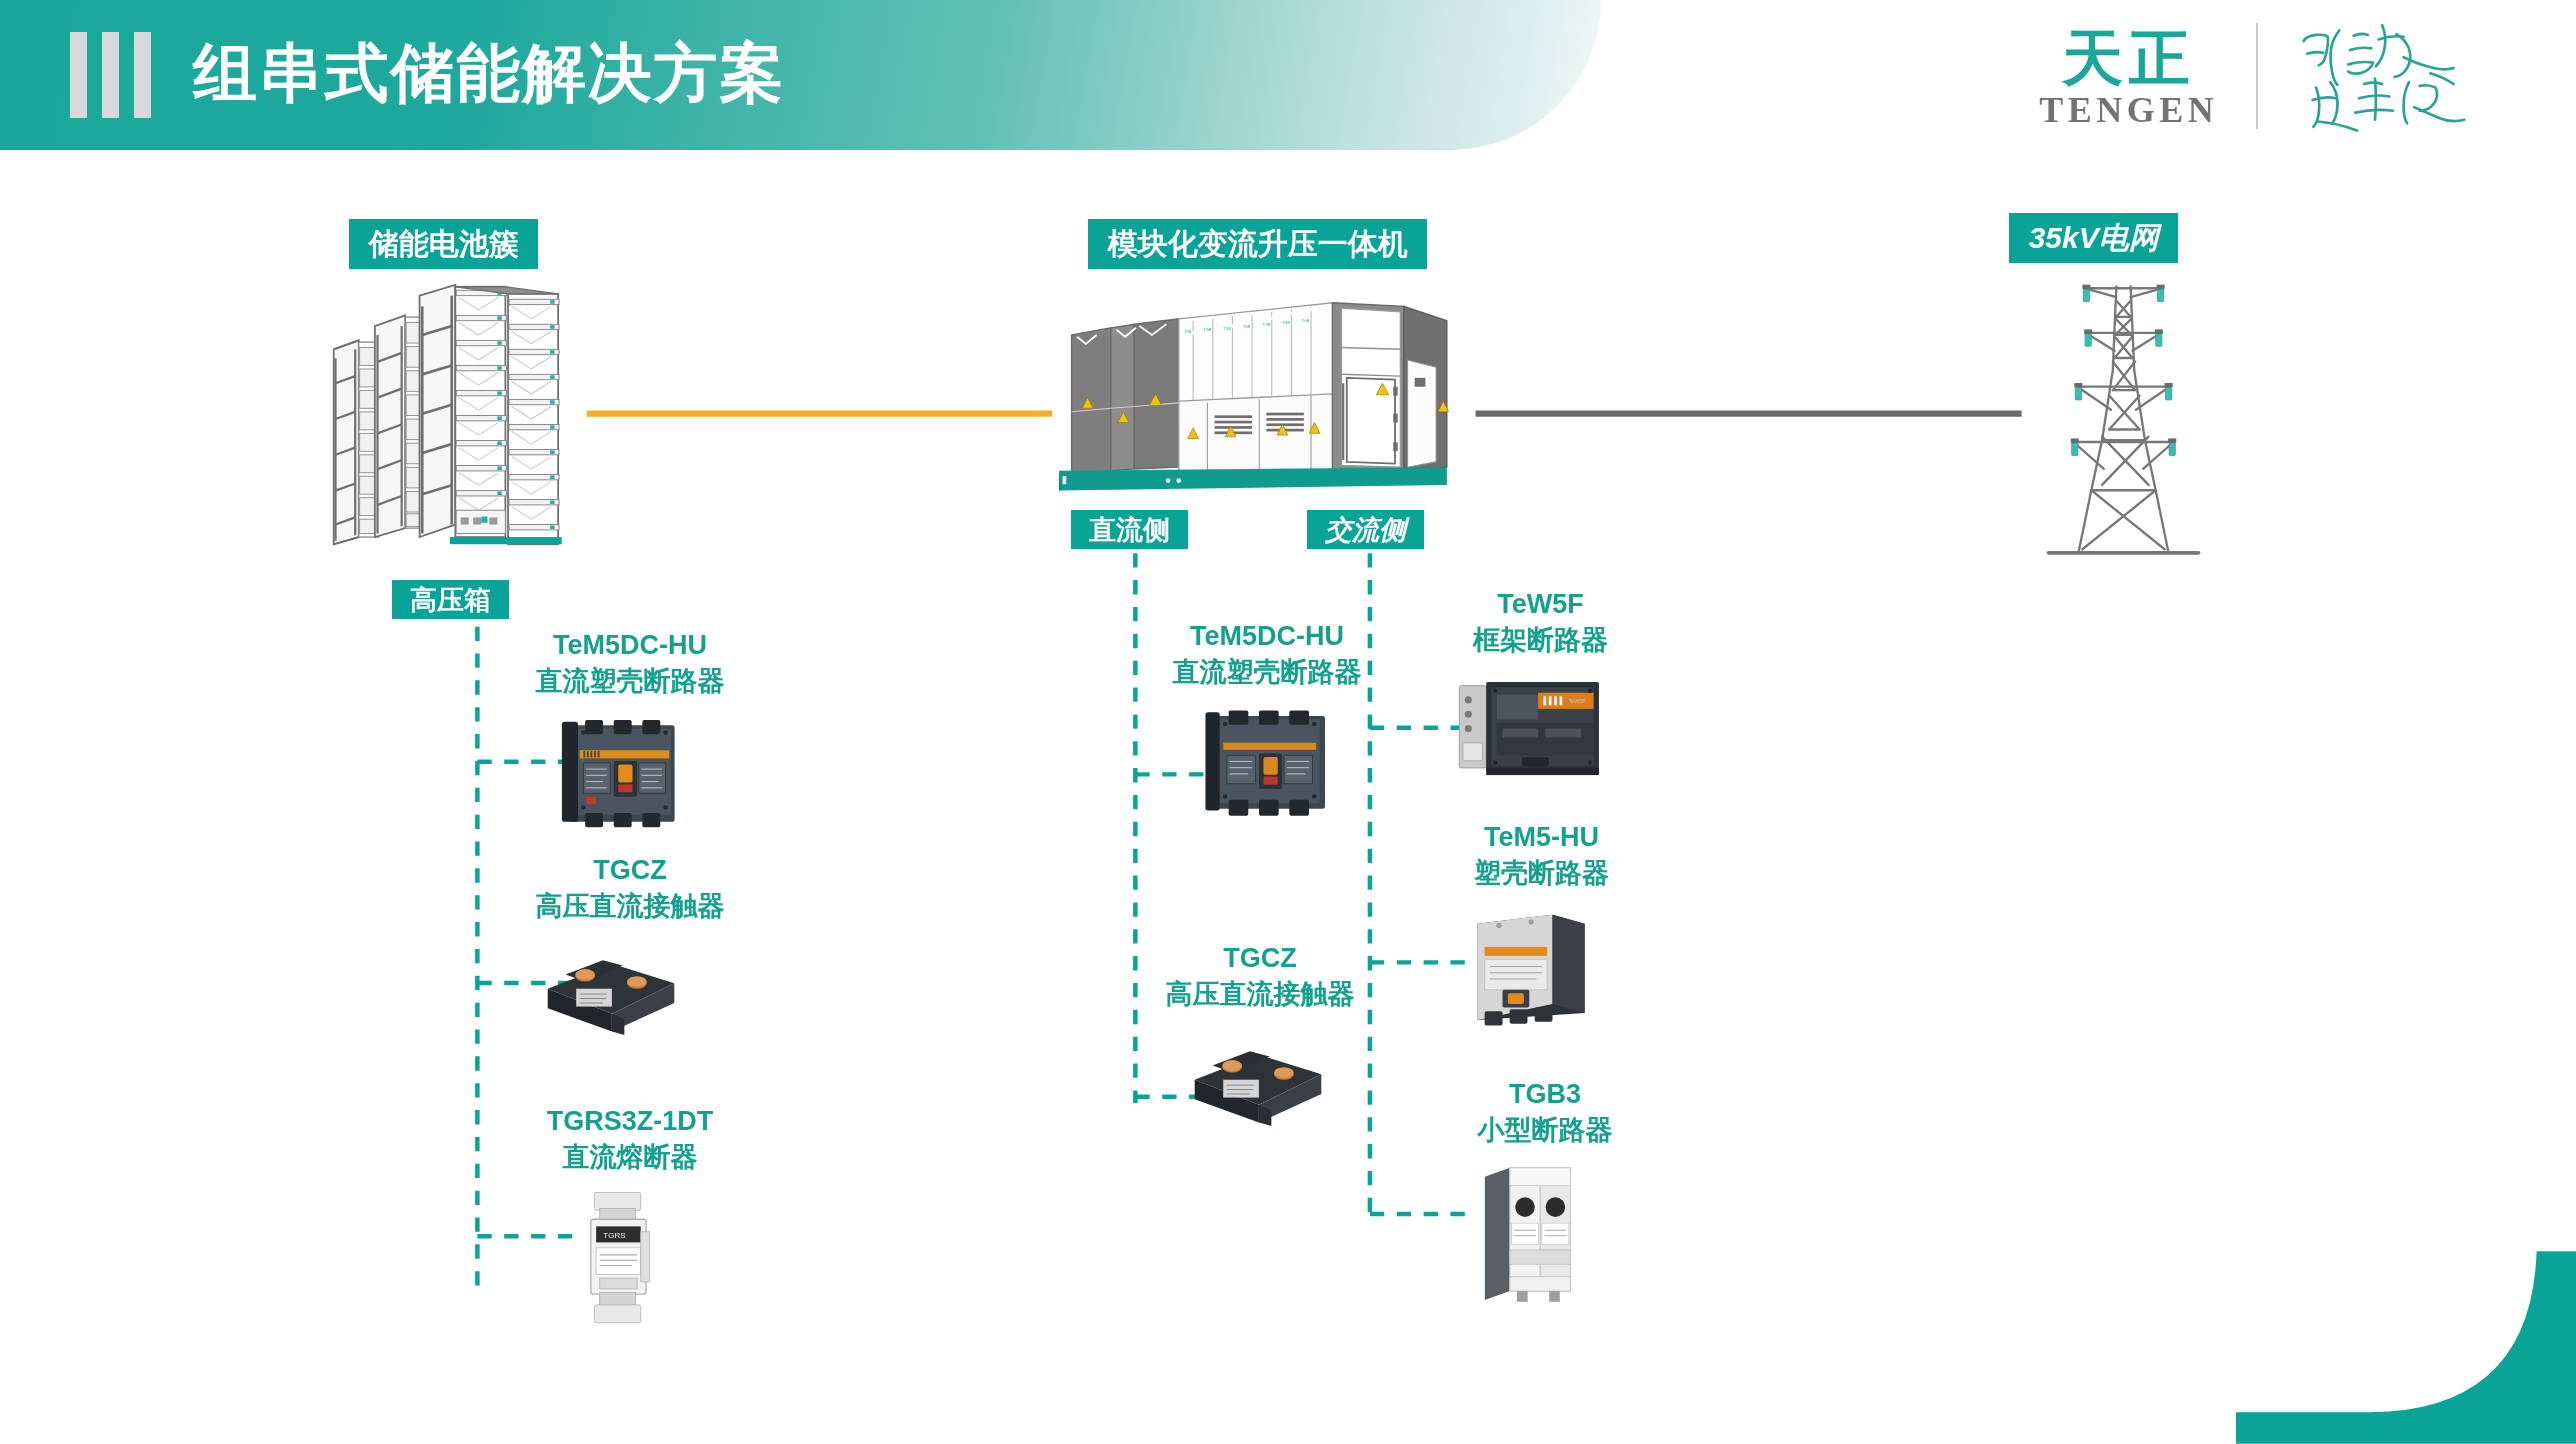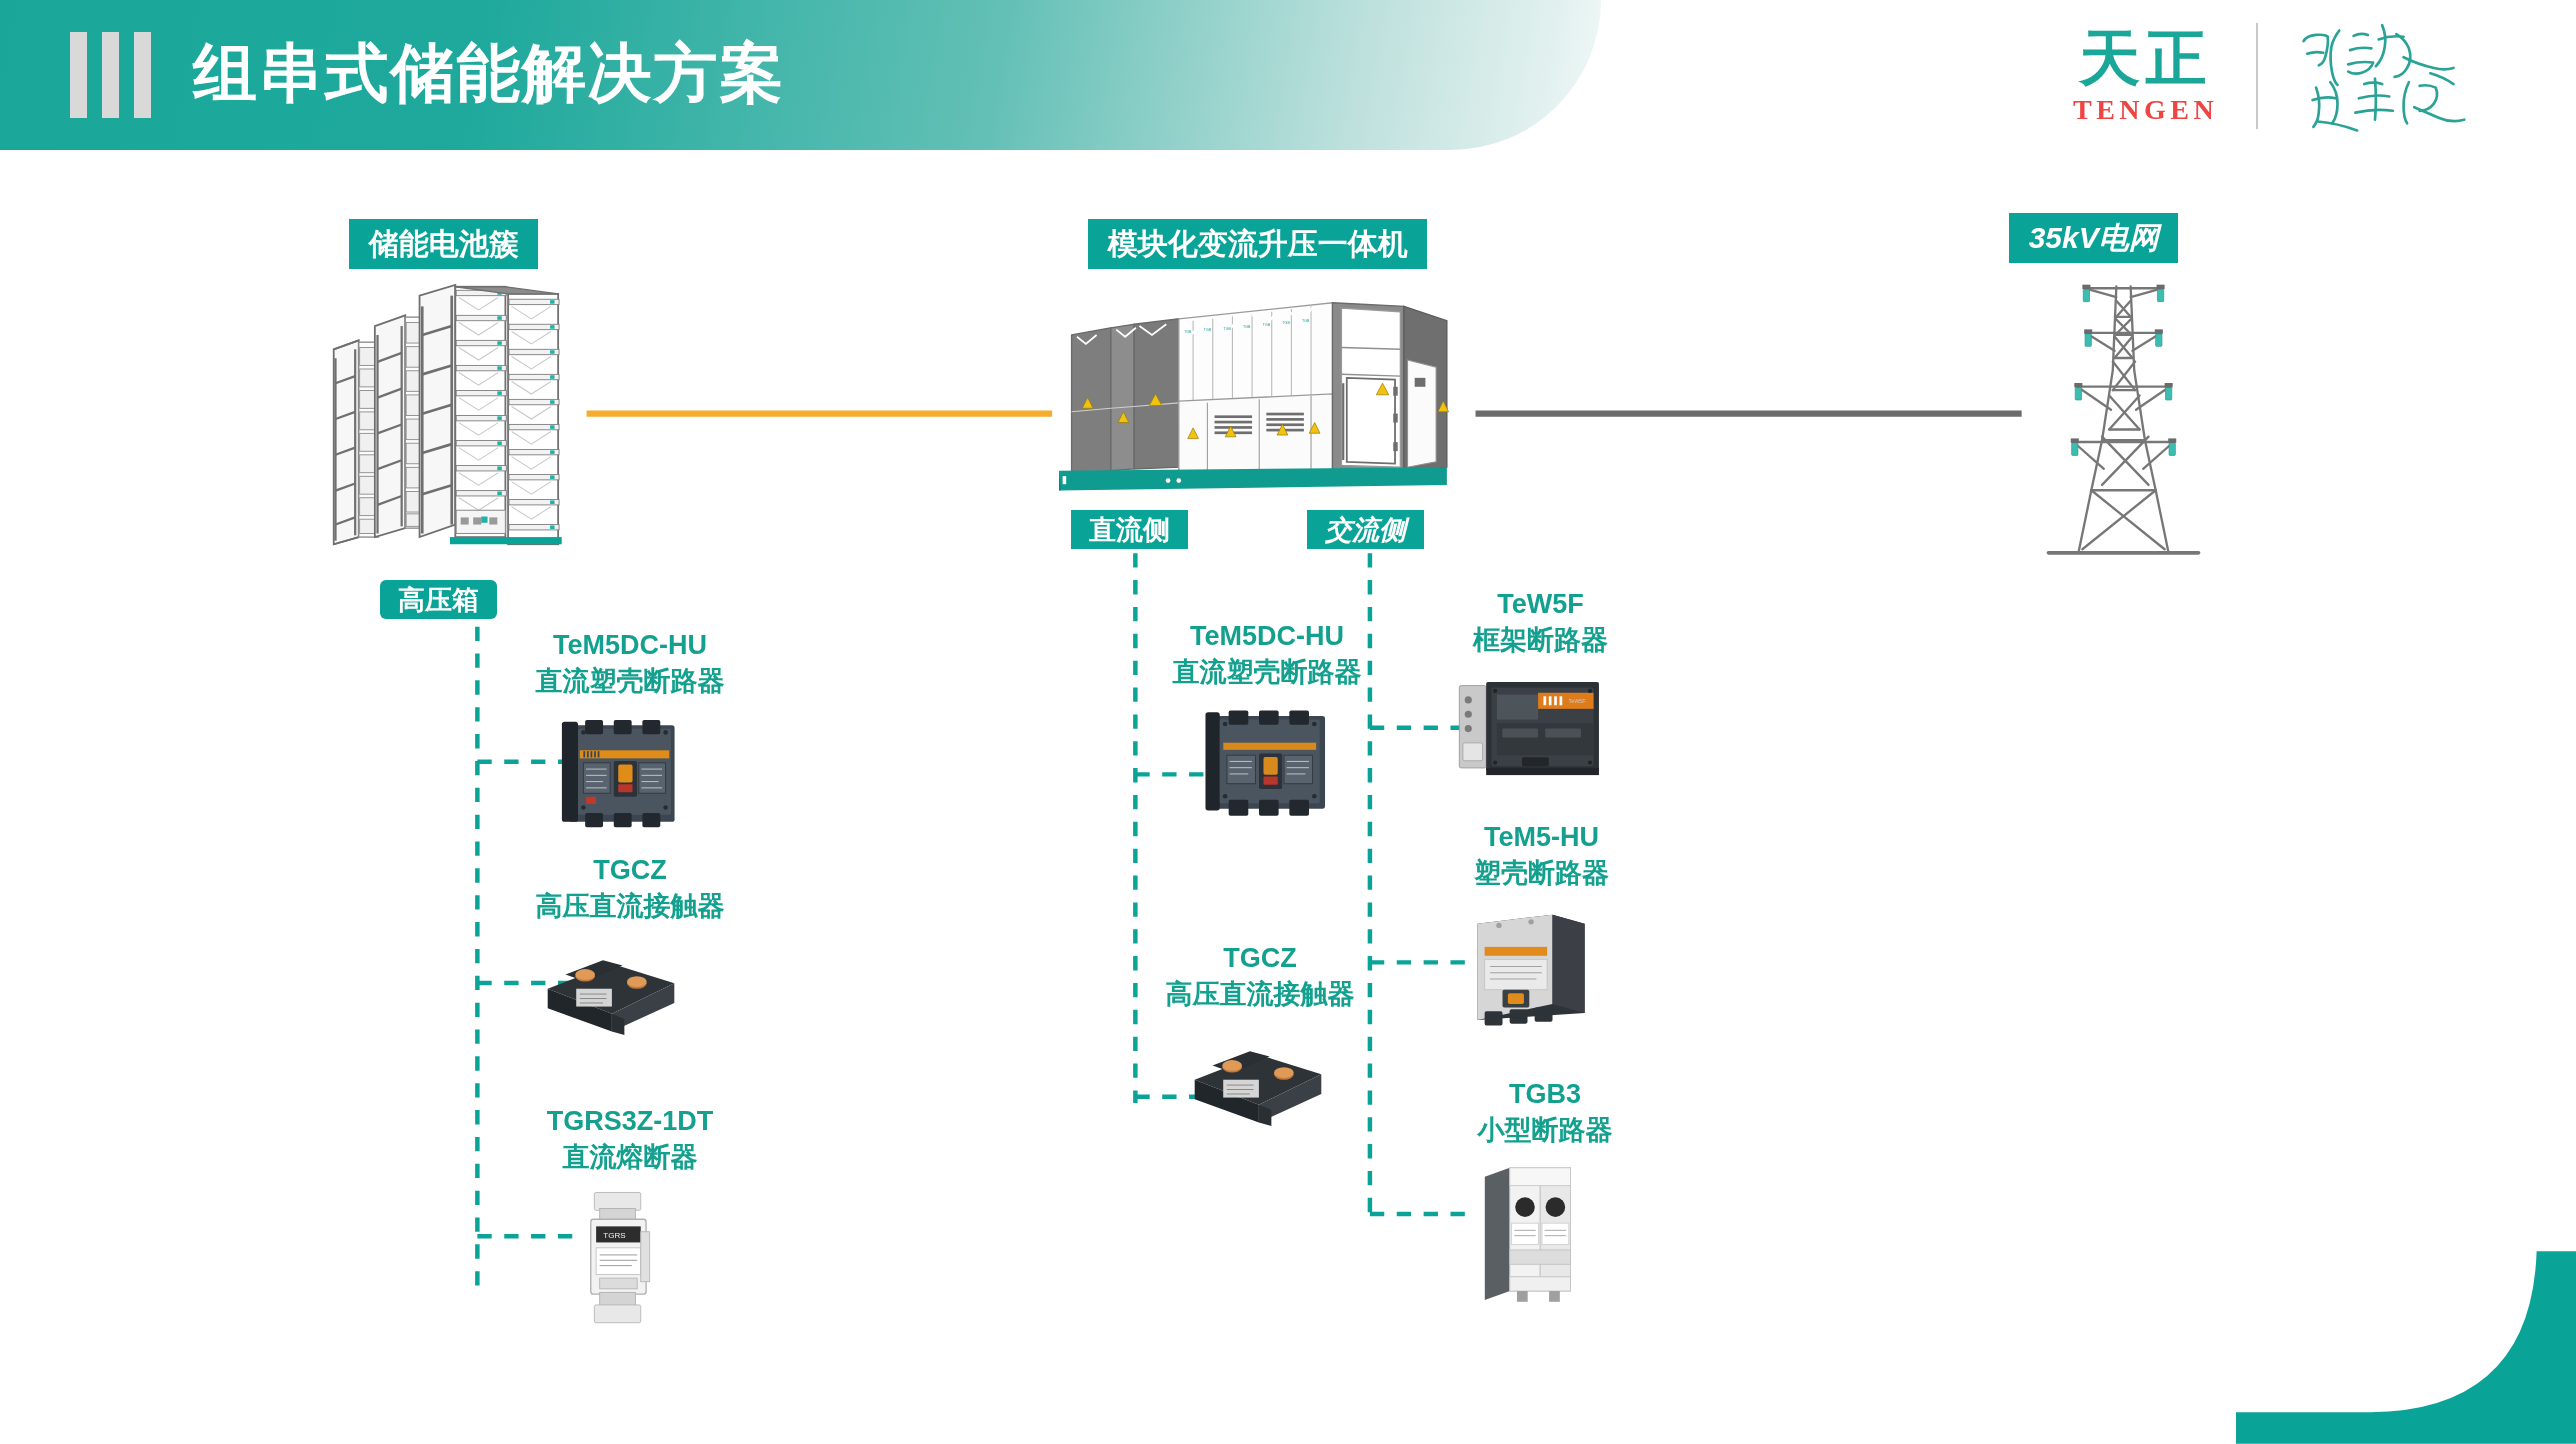--- a/index.html
+++ b/index.html
@@ -24,21 +24,21 @@
   .header-title{
     position:absolute;left:193px;top:27px;
     font-size:64px;font-weight:bold;color:#ffffff;letter-spacing:1.8px;
     line-height:93px;white-space:nowrap;
   }
 
   
   .logo-wrap{position:absolute;right:56px;top:18px;display:flex;align-items:center;gap:38px;}
   .logo-left{display:flex;flex-direction:column;align-items:center;font-family:Liberation Serif, serif;}
   .logo-cn{font-size:61px;font-weight:bold;color:#1aa79a;letter-spacing:5.4px;line-height:66px;}
-  .logo-en{font-size:28px;font-weight:bold;color:#ef4444;letter-spacing:4.5px;line-height:32px;margin-top:1.8px;}
+  .logo-en{font-size:36px;font-weight:bold;color:#737373;letter-spacing:4.5px;line-height:32px;margin-top:1.8px;}
   .logo-divider{width:1.8px;height:106px;background:#c9c9c9;}
   .logo-slogan{width:224px;height:116px;}
 
   
   .corner-decor{
     position:absolute;right:0;bottom:0;width:340px;height:193px;overflow:hidden;pointer-events:none;
   }
 
   
   .chip{
@@ -128,21 +128,21 @@
     <path d="M1530 618 L1530 1356"></path>
     <path d="M1530 813 L1637 813"></path>
     <path d="M1530 1075 L1637 1075"></path>
     <path d="M1530 1356 L1637 1356"></path>
   </g>
 </svg>
 
 <div class="chip chip-lg" style="left:349px;top:219px;">储能电池簇</div>
 <div class="chip chip-lg" style="left:1088px;top:219px;">模块化变流升压一体机</div>
 <div class="chip chip-lg" style="left:2009px;top:213px;font-style:italic;">35kV电网</div>
-<div class="chip chip-md" style="left:380px;top:580px;border-radius:6px;">高压箱</div>
+<div class="chip chip-md" style="left:392px;top:580px;">高压箱</div>
 <div class="chip chip-md" style="left:1071px;top:510px;">直流侧</div>
 <div class="chip chip-md" style="left:1307px;top:510px;font-style:italic;">交流侧</div>
 
 <div class="equip" style="left:319px;top:276px;width:278px;height:304px;">
   <svg viewBox="0 0 310 340" width="278" height="304">
     <defs>
       <g id="shelfRow">
         <rect x="0" y="0" width="56" height="6" fill="#f2f2f2" stroke="#7d7d7d" stroke-width="1"></rect>
         <rect x="46" y="1" width="5" height="4" fill="#1fb3a6"></rect>
       </g>

